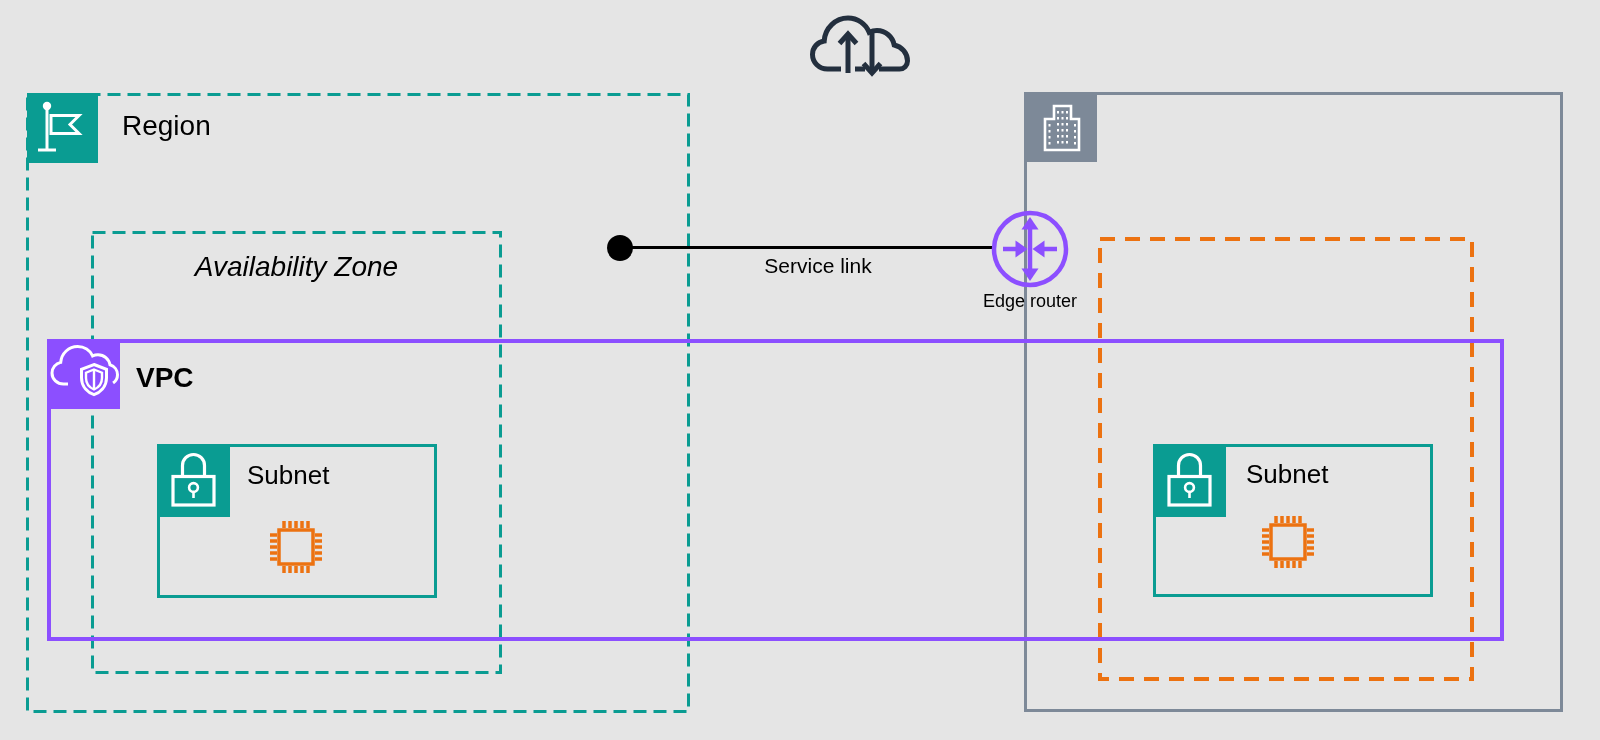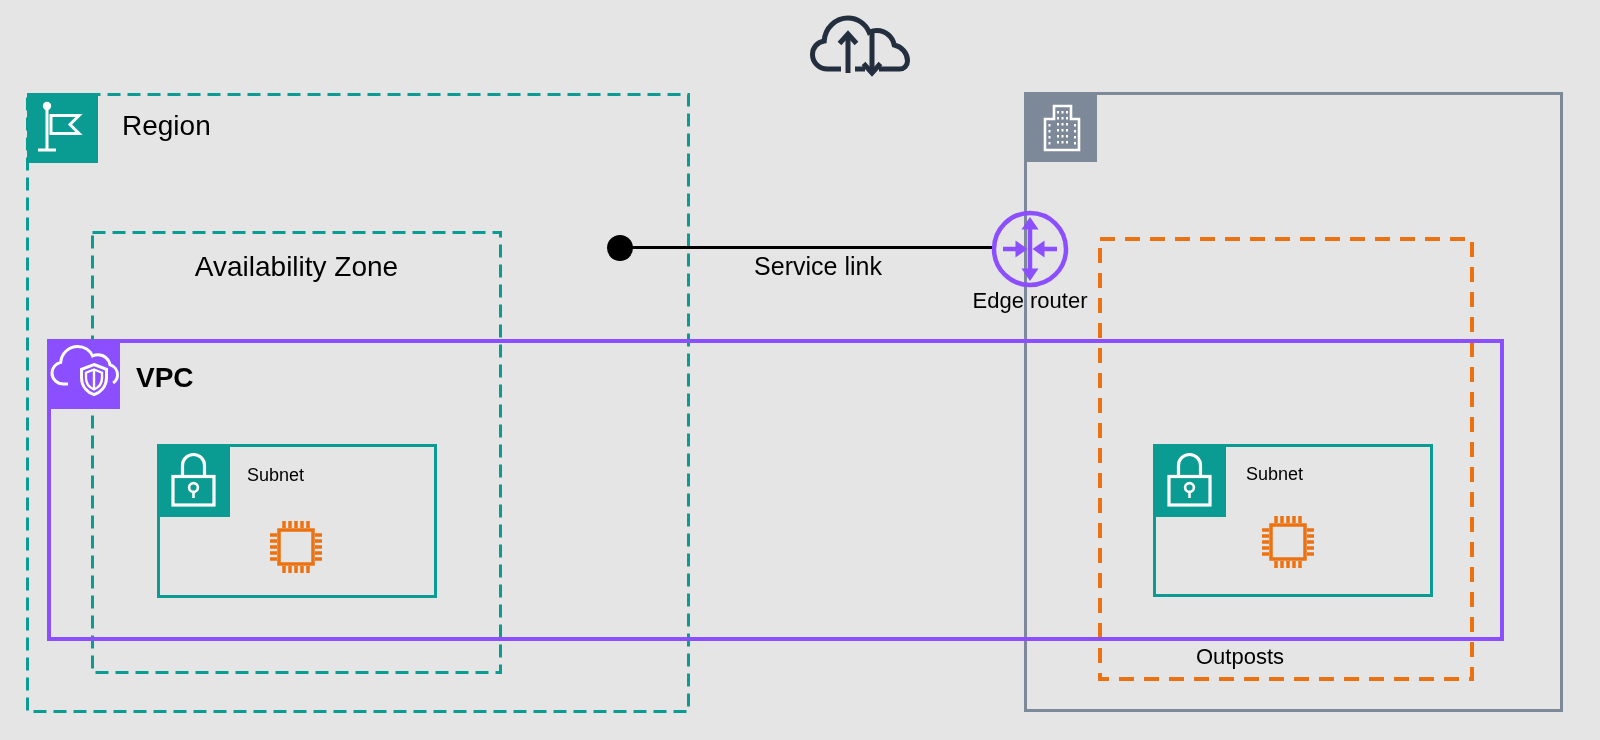--- a/index.html
+++ b/index.html
@@ -4,23 +4,23 @@
 <style>
   html,body{margin:0;padding:0;background:#ffffff;}
   .canvas{
     position:relative;width:1600px;height:740px;background:#e5e5e5;overflow:hidden;
     font-family:"Liberation Sans", sans-serif;color:#000;
   }
   .abs{position:absolute;}
   svg{display:block;overflow:visible;}
   .lbl{position:absolute;white-space:nowrap;color:#000;}
   .lbl-28{font-size:28px;line-height:34px;}
-  .lbl-26{font-size:18px;line-height:32px;}
-  .lbl-25{font-size:22px;line-height:30px;}
-  .lbl-21{font-size:25px;line-height:26px;}
+  .lbl-26{font-size:26px;line-height:32px;}
+  .lbl-25{font-size:18px;line-height:30px;}
+  .lbl-21{font-size:21px;line-height:26px;}
   .ctr{text-align:center;}
   .icon-square{position:absolute;display:flex;align-items:center;justify-content:center;}
   .fill-teal{background:#0A9C92;}
   .fill-purple{background:#8C4FFF;}
   .fill-gray{background:#7D8998;}
   .vpc-box{position:absolute;left:47px;top:339px;width:1457px;height:302px;
     border:4px solid #8C4FFF;box-sizing:border-box;}
   .onprem-box{position:absolute;left:1024px;top:92px;width:539px;height:620px;
     border:3px solid #7D8998;box-sizing:border-box;}
   .subnet-box{position:absolute;width:280px;border:3px solid #0A9C92;box-sizing:border-box;background:transparent;}
@@ -65,21 +65,21 @@
   <div class="icon-square fill-teal" style="left:27px;top:93px;width:71px;height:70px;">
     <svg width="71" height="70" viewBox="0 0 71 70" fill="none" stroke="#fff" stroke-width="3">
       <circle cx="20" cy="13" r="4.2" fill="#fff" stroke="none"></circle>
       <path d="M20 16 V57"></path>
       <path d="M11 57 H29"></path>
       <path d="M24 22.5 H52 L43 31.5 L52 40.5 H24 Z"></path>
     </svg>
   </div>
   <div class="lbl lbl-28" style="left:122px;top:109px;">Region</div>
 
-  <div class="lbl lbl-28 ctr" style="left:93px;top:250px;width:407px;">Availability Zone</div>
+  <div class="lbl lbl-28 ctr" style="left:93px;top:250px;width:407px;font-style:italic;">Availability Zone</div>
 
   <div class="icon-square fill-gray" style="left:1027px;top:95px;width:70px;height:67px;">
     <svg width="70" height="67" viewBox="0 0 70 67" fill="none" stroke="#fff" stroke-width="2.6">
       <path d="M18 55 V24 H27 V11 H44 V24 H52 V55 Z"></path>
       <g stroke-width="2" stroke-dasharray="2.5 3.5">
         <path d="M22.5 29 V51"></path>
         <path d="M31 16 V51"></path>
         <path d="M35.5 16 V51"></path>
         <path d="M40 16 V51"></path>
         <path d="M48 29 V51"></path>
@@ -160,21 +160,20 @@
         <path d="M2 34 H9"></path>
         <path d="M2 40 H9"></path>
       <path d="M47 16 H54"></path>
         <path d="M47 22 H54"></path>
         <path d="M47 28 H54"></path>
         <path d="M47 34 H54"></path>
         <path d="M47 40 H54"></path>
     </g>
   </svg>
 
-  <div class="lbl lbl-25 ctr" style="left:1140px;top:642px;width:200px;">Outposts</div>
 
   <div class="service-line"></div>
   <div class="service-dot"></div>
   <div class="lbl lbl-21 ctr" style="left:718px;top:253px;width:200px;">Service link</div>
 
   <svg class="abs" style="left:990px;top:209px;" width="80" height="80" viewBox="0 0 80 80">
     <circle cx="40" cy="40" r="36" fill="none" stroke="#8C4FFF" stroke-width="4.5"></circle>
     <path d="M40 14 V66" stroke="#8C4FFF" stroke-width="4.5" fill="none"></path>
     <polygon points="40,8 31.5,20.5 48.5,20.5" fill="#8C4FFF"></polygon>
     <polygon points="40,72 31.5,59.5 48.5,59.5" fill="#8C4FFF"></polygon>

